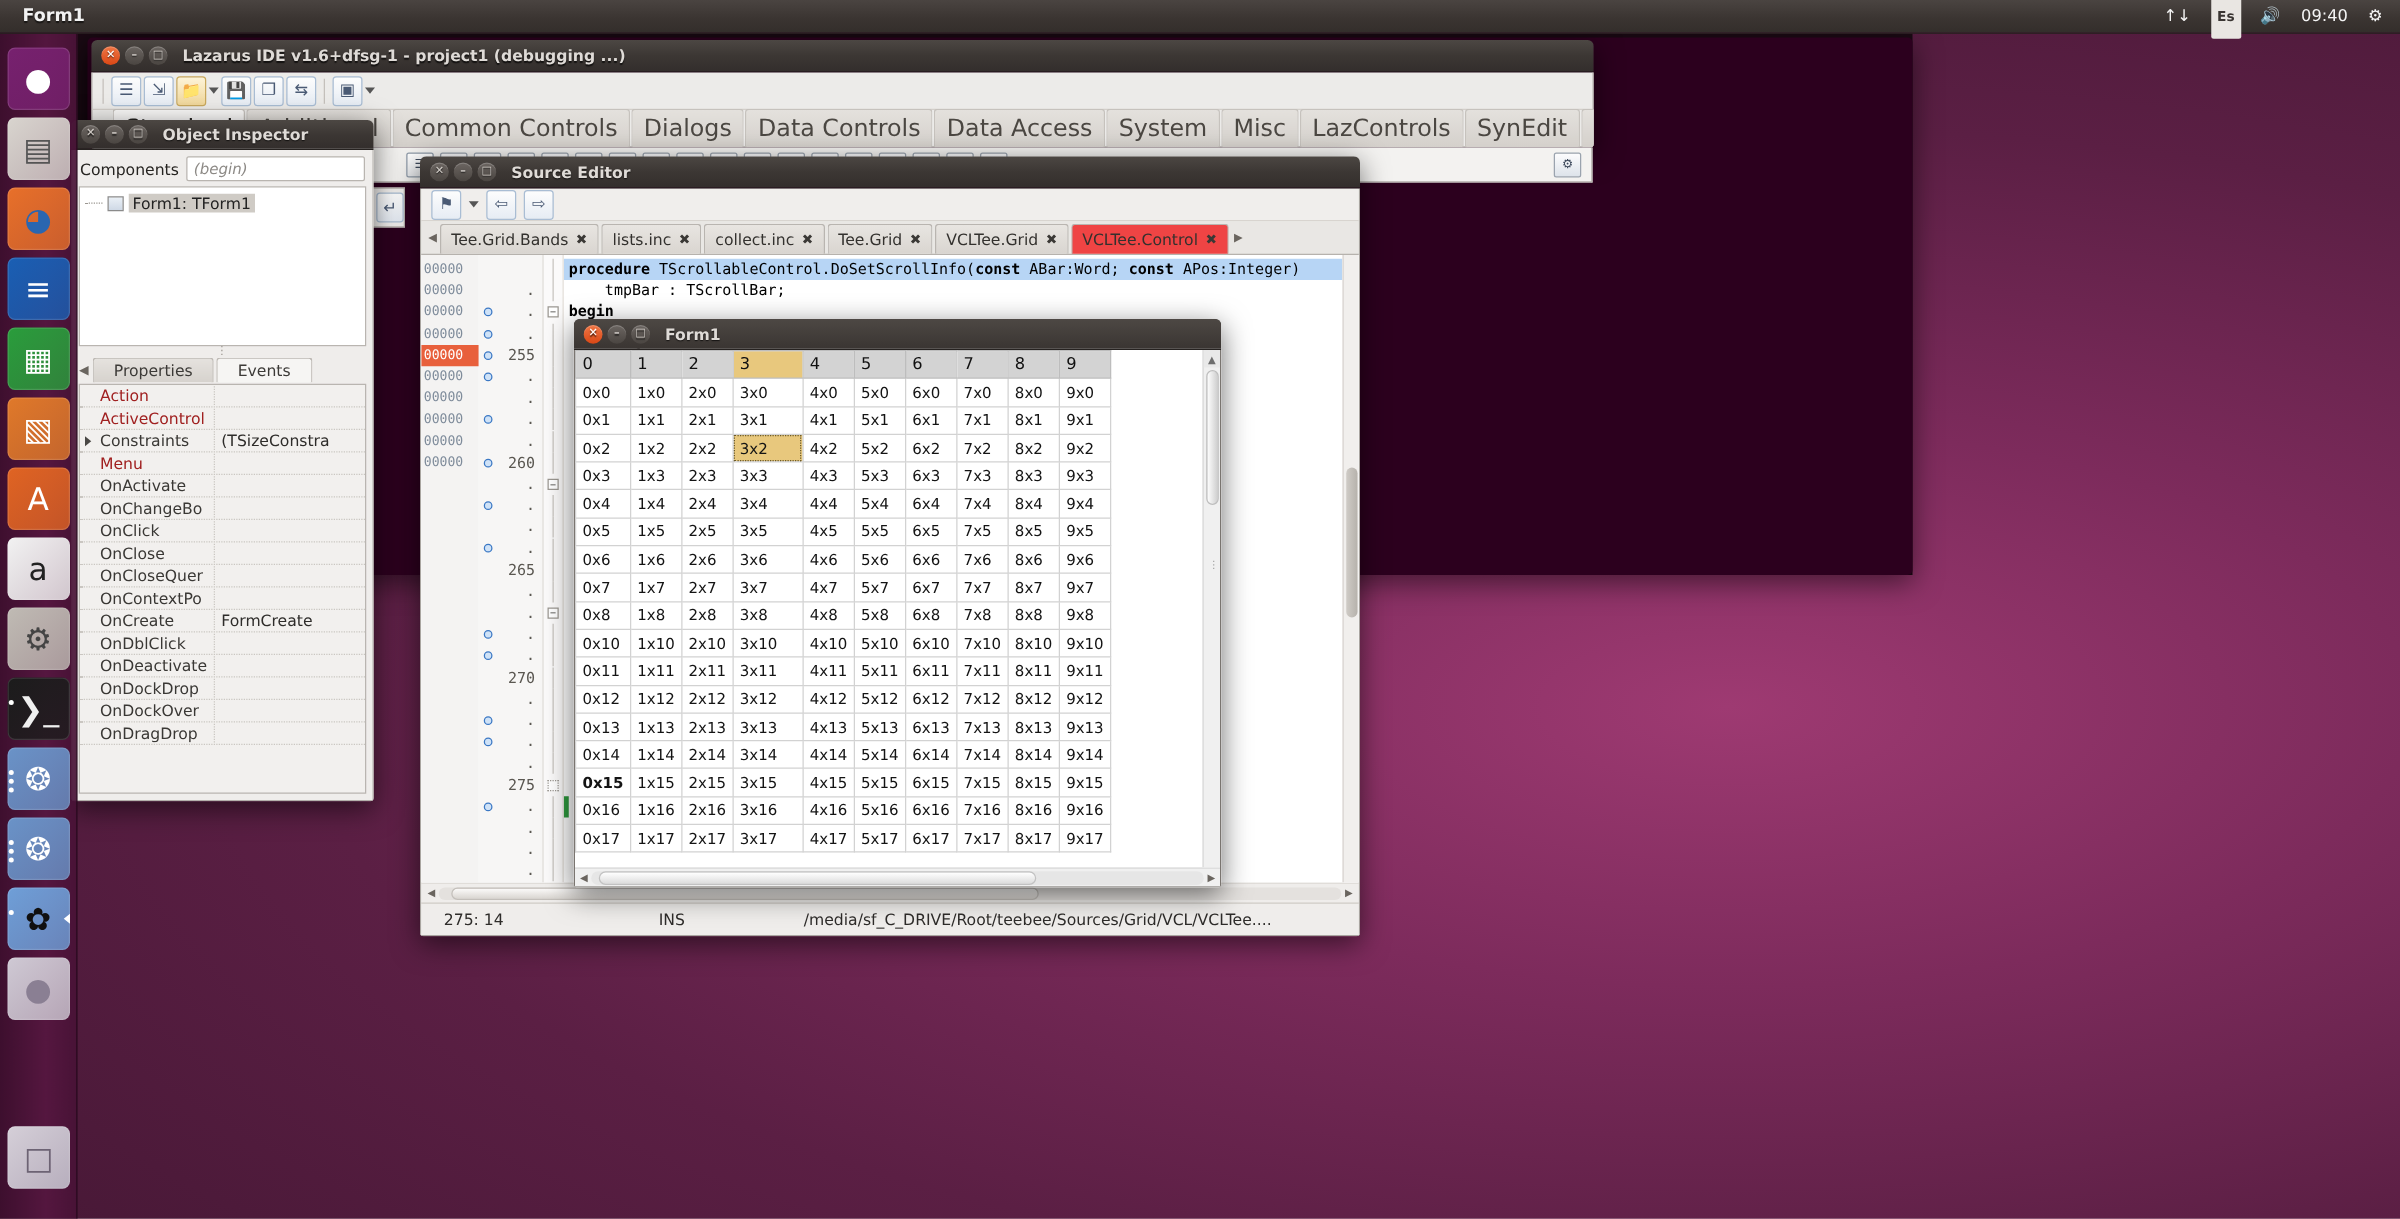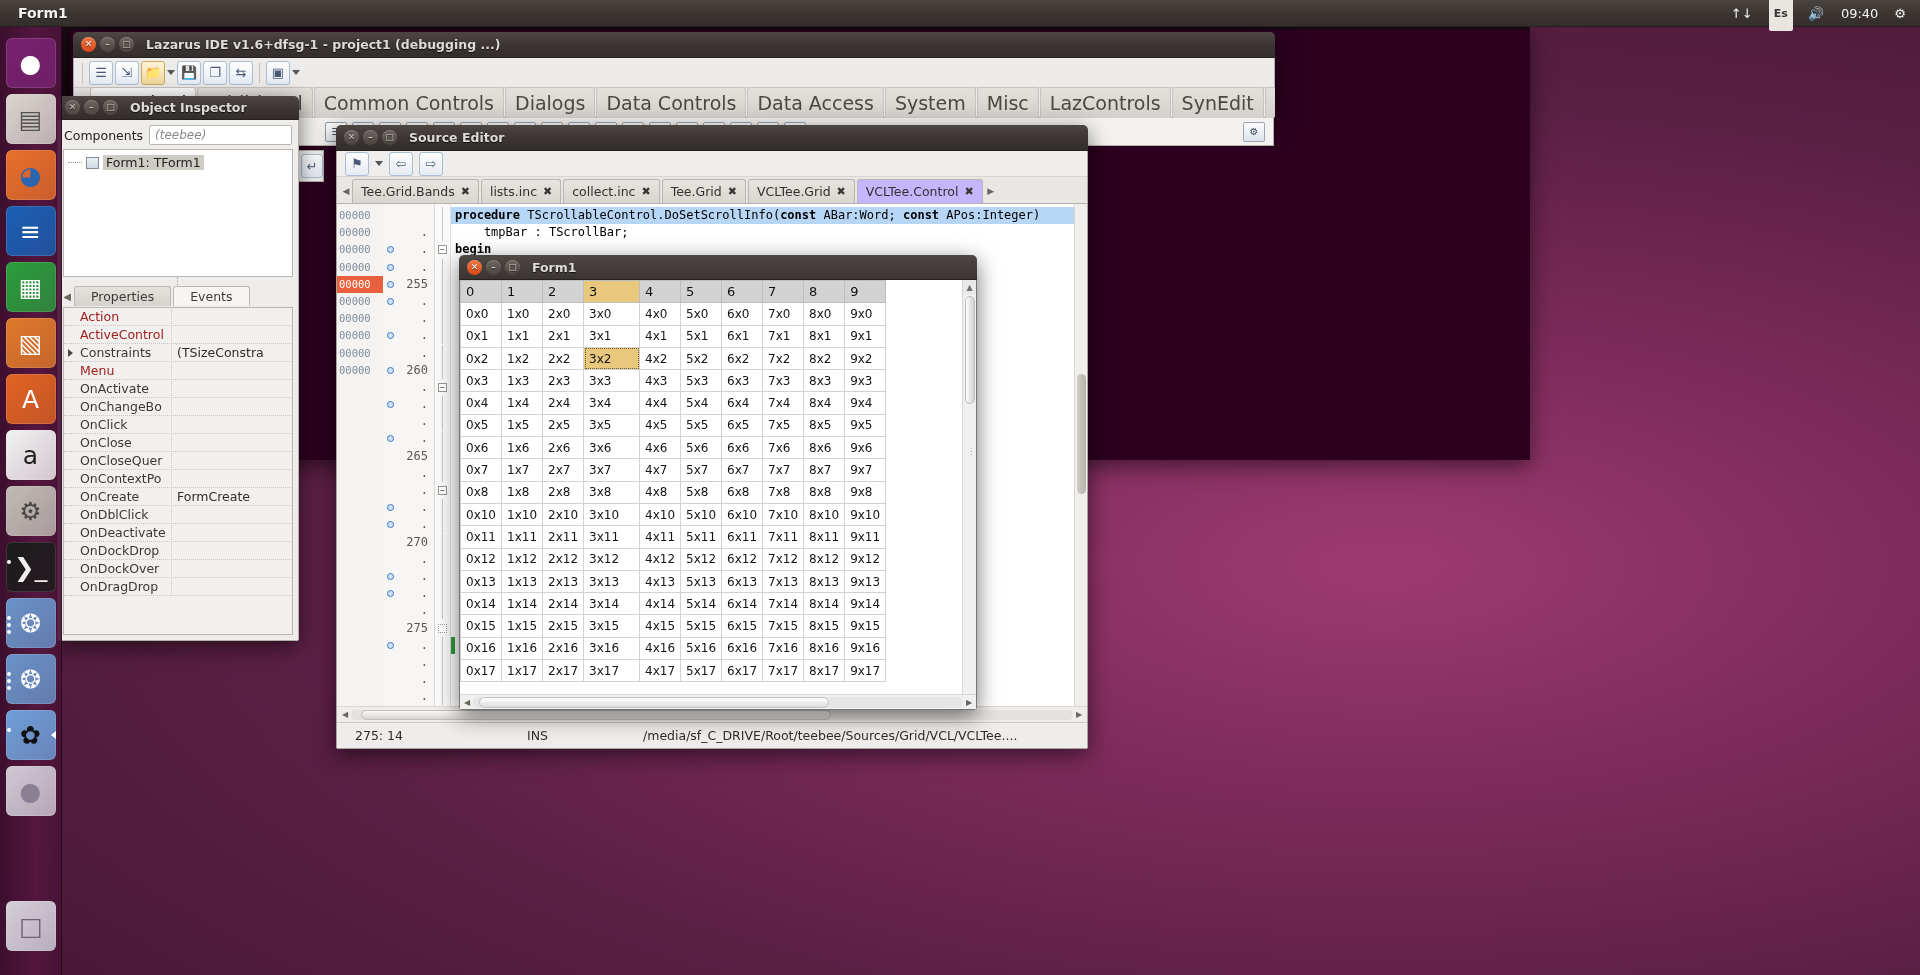--- a/index.html
+++ b/index.html
@@ -128,21 +128,21 @@
   #se { left:336px; top:125px; width:752px; height:624px; z-index:80; }
   #se .body{ background:#edebe9; height:598px; border:1px solid #a9a5a0; border-top:none;
              display:flex;flex-direction:column;}
   #se-toolbar{ height:26px;display:flex;align-items:center;gap:6px;padding-left:8px;
                background:#f0eeec;border-bottom:1px solid #d8d4cf;}
   #se-tabs{ display:flex;align-items:flex-end;height:27px;padding-left:3px;background:#e9e7e4;
             border-bottom:1px solid #b6b2ad;}
   .stab{ display:flex;align-items:center;gap:6px;padding:4px 8px;font-size:12.5px;color:#33312e;
          border:1px solid #b9b5b0;border-bottom:none;border-radius:3px 3px 0 0;
          background:linear-gradient(to bottom,#e8e5e1,#d9d5d0);margin-right:2px;white-space:nowrap;}
-  .stab.active{ background:#c4b5fd; }
+  .stab.active{ background:#ef4444; }
   .stab .x{ font-size:11px;color:#3a3835;font-weight:bold;}
   .sarrow{ width:12px;color:#6a655f;font-size:9px;display:flex;align-items:center;justify-content:center;height:24px;}
   #editor{ flex:1; display:flex; background:#ffffff; position:relative; overflow:hidden;
            font-family:"DejaVu Sans Mono", monospace; font-size:12px; }
   #gutter-addr{ width:46px;background:#f4f3f2;color:#7f8c9b;font-size:10.5px;padding-top:3px;
                 text-align:left; }
   #gutter-addr div{ height:17.2px;line-height:17.2px;padding-left:2px;}
   #gutter-addr div.bp{ background:#e8603c;color:#fff;}
   #gutter-num{ width:52px;background:#f7f6f5;border-right:1px solid #dcd8d3;color:#5a5751;
                text-align:right;padding-top:3px;}
@@ -317,21 +317,21 @@
     <div class="btns">
       <span class="cb">✕</span>
       <span class="cb">–</span>
       <span class="cb">□</span>
     </div>
     <span>Object Inspector</span>
   </div>
   <div class="body">
     <div id="oi-filter">
       <span class="lbl">Components</span>
-      <span class="inp">(teebee)</span>
+      <span class="inp">(begin)</span>
     </div>
     <div id="oi-tree">
       <div class="tree-row">
         <span class="dotline"></span>
         <span class="sq"></span>
         <span class="selname">Form1: TForm1</span>
       </div>
     </div>
     <div class="grip">⋮</div>
     <div id="oi-tabs">
@@ -850,21 +850,21 @@
                 <td style="width: 40px;">2x14</td>
                 <td style="width: 56px;">3x14</td>
                 <td style="width: 40px;">4x14</td>
                 <td style="width: 40px;">5x14</td>
                 <td style="width: 40px;">6x14</td>
                 <td style="width: 40px;">7x14</td>
                 <td style="width: 40px;">8x14</td>
                 <td style="width: 40px;">9x14</td>
               </tr>
               <tr>
-                <td style="width: 40px;">0x15</td>
+                <td style="width: 40px; font-weight: bold;">0x15</td>
                 <td style="width: 40px;">1x15</td>
                 <td style="width: 40px;">2x15</td>
                 <td style="width: 56px;">3x15</td>
                 <td style="width: 40px;">4x15</td>
                 <td style="width: 40px;">5x15</td>
                 <td style="width: 40px;">6x15</td>
                 <td style="width: 40px;">7x15</td>
                 <td style="width: 40px;">8x15</td>
                 <td style="width: 40px;">9x15</td>
               </tr>

